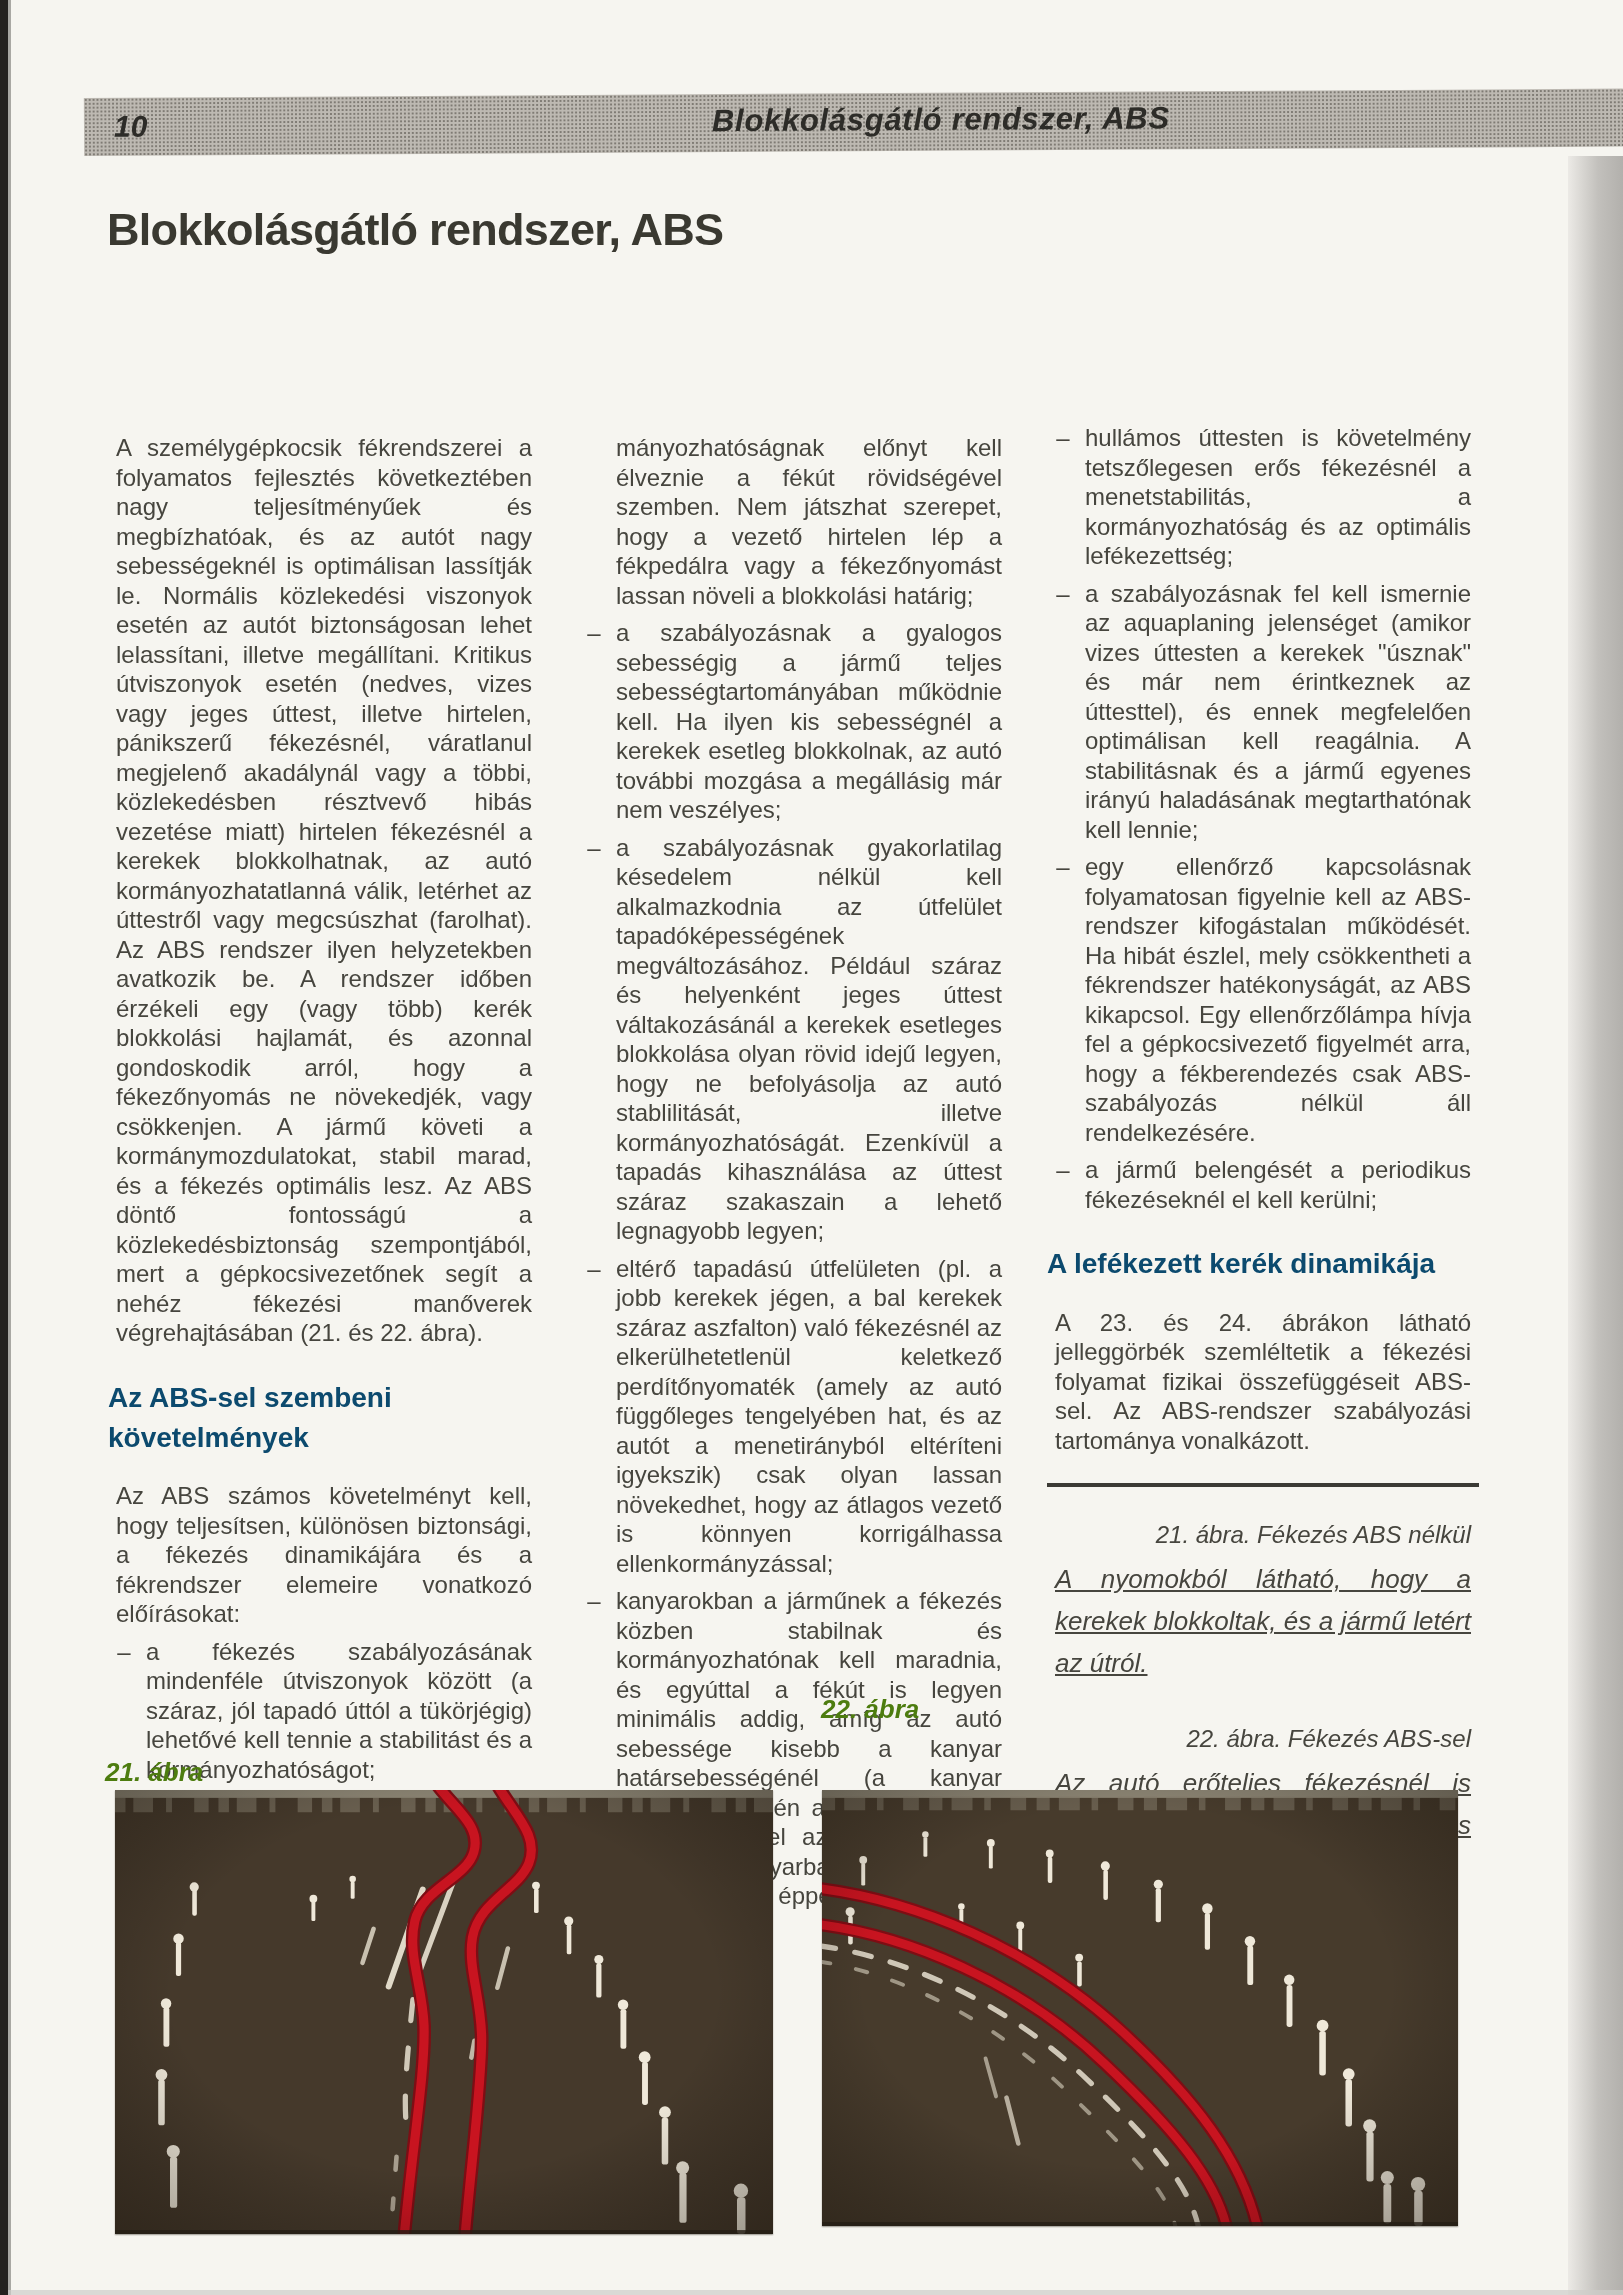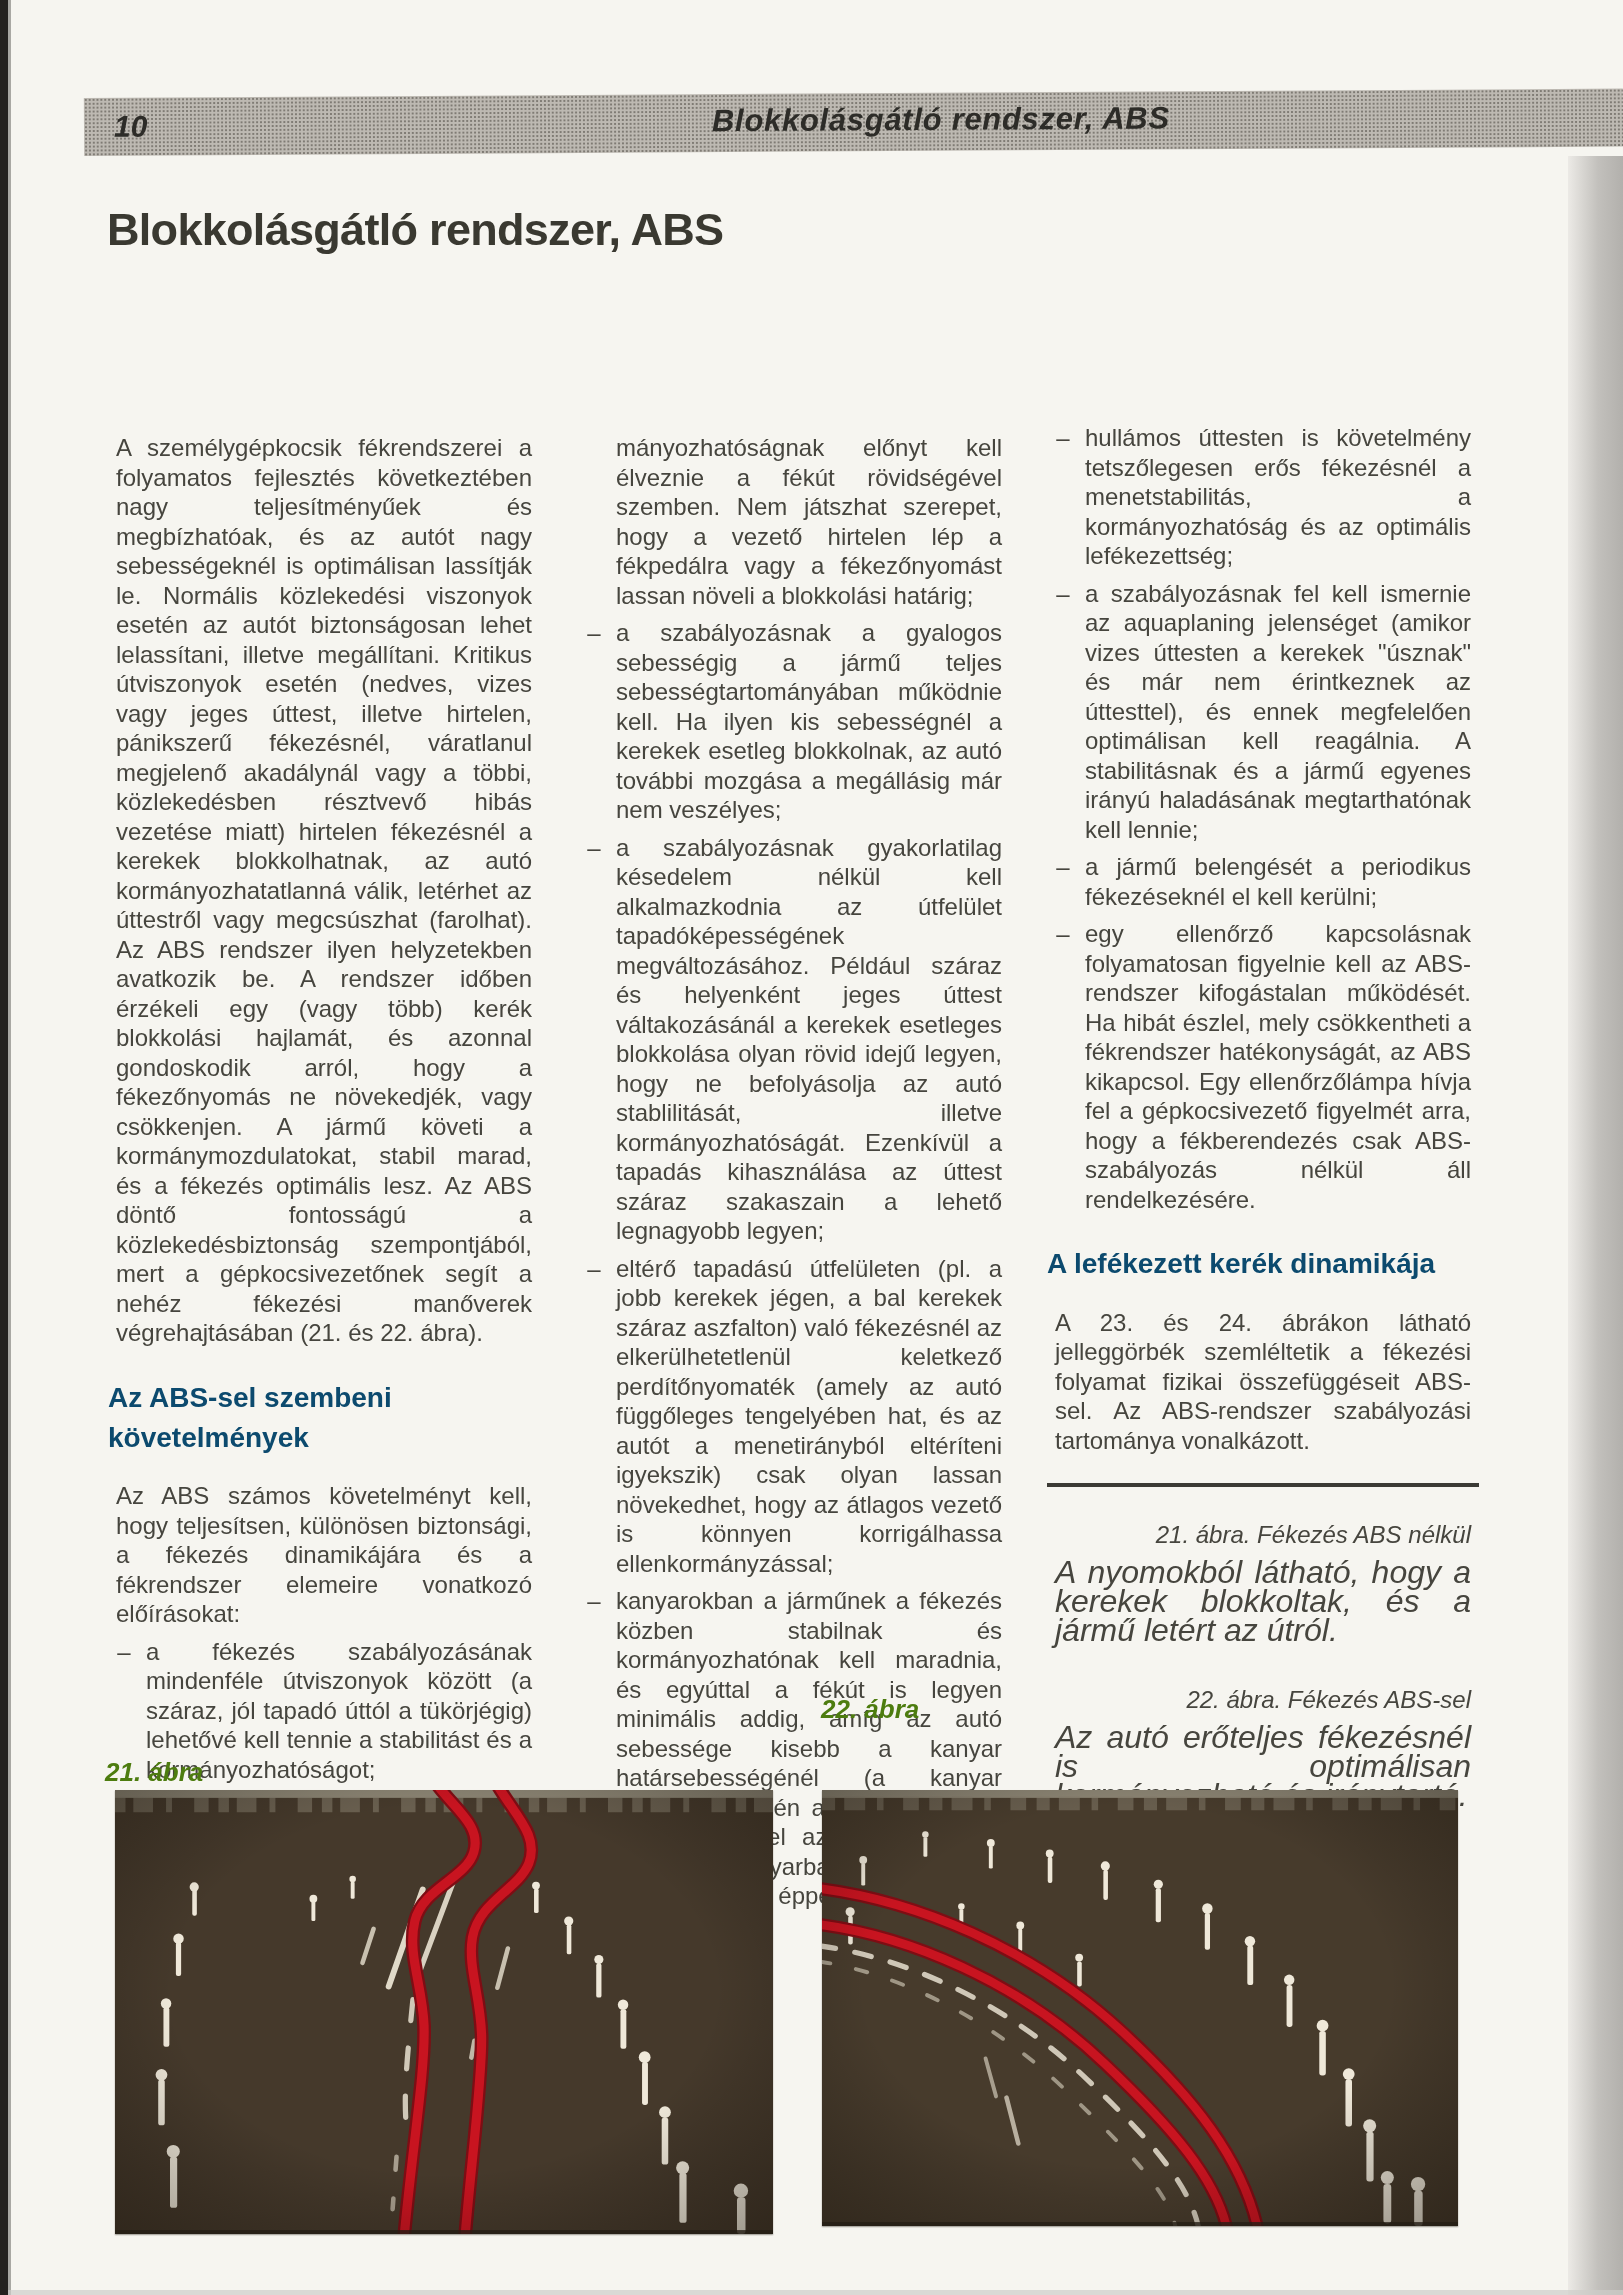--- a/index.html
+++ b/index.html
@@ -47,21 +47,21 @@
   #col3{left:1047px; top:415px;}
   .col p{margin:8px;}
   .bullet{position:relative; padding-left:30px; margin:0;}
   .bullet::before{content:"–"; position:absolute; left:1.3px; top:0;}
   .cont{padding-left:30px;}
   .sec-heading{
     font-size:28px; line-height:40px; font-weight:bold; color:#0c4a6e;
     margin:30px 0 23.6px 0; text-align:left;
   }
   .cap-rule{height:4.6px; background:#3b3a35; margin:27.5px 0 33px 0;}
-  .caption{font-style:italic; font-size:32px; line-height:29px; text-align:justify; margin:0;}
+  .caption{font-style:italic; font-size:26px; line-height:42px; text-align:justify; margin:0;text-decoration:underline;}
   .caption-title{font-style:italic; font-weight:normal; font-size:24px; line-height:30px; margin:0 0 1.3px 0; text-align:right;}
   .cap-gap{height:23.6px;}
   
   .fig-label{position:absolute; font-size:26px; font-weight:bold; font-style:italic; color:#4d7c0f; white-space:nowrap;}
   #lab21{left:105px; top:1757px;}
   #lab22{left:821px; top:1694px;}
   
   .photo{position:absolute; box-shadow:0 1.3px 1.3px rgba(40,35,25,.45);}
   #photo1{left:115px; top:1790px; width:658px; height:444px;}
   #photo2{left:822px; top:1790px; width:636px; height:436px;}
@@ -94,22 +94,22 @@
     <p class="cont">mányozhatóságnak előnyt kell élveznie a fékút rövidségével szemben. Nem játszhat szerepet, hogy a vezető hirtelen lép a fékpedálra vagy a fékezőnyomást lassan növeli a blokkolási határig;</p>
     <p class="bullet">a szabályozásnak a gyalogos sebességig a jármű teljes sebességtartományában működnie kell. Ha ilyen kis sebességnél a kerekek esetleg blokkolnak, az autó további mozgása a megállásig már nem veszélyes;</p>
     <p class="bullet">a szabályozásnak gyakorlatilag késedelem nélkül kell alkalmazkodnia az útfelület tapadóképességének megváltozásához. Például száraz és helyenként jeges úttest váltakozásánál a kerekek esetleges blokkolása olyan rövid idejű legyen, hogy ne befolyásolja az autó stablilitását, illetve kormányozhatóságát. Ezenkívül a tapadás kihasználása az úttest száraz szakaszain a lehető legnagyobb legyen;</p>
     <p class="bullet">eltérő tapadású útfelületen (pl. a jobb kerekek jégen, a bal kerekek száraz aszfalton) való fékezésnél az elkerülhetetlenül keletkező perdítőnyomaték (amely az autó függőleges tengelyében hat, és az autót a menetirányból eltéríteni igyekszik) csak olyan lassan növekedhet, hogy az átlagos vezető is könnyen korrigálhassa ellenkormányzással;</p>
     <p class="bullet">kanyarokban a járműnek a fékezés közben stabilnak és kormányozhatónak kell maradnia, és egyúttal a fékút is legyen minimális addig, amíg az autó sebessége kisebb a kanyar határsebességénél (a kanyar határsebességén azt a sebességet értjük, amellyel az autó az adott sugarú kanyarban, meghajtás nélkül, még éppen az úttesten tartható).</p>
   </div>
 
   <div class="col" id="col3">
     <p class="bullet">hullámos úttesten is követelmény tetszőlegesen erős fékezésnél a menetstabilitás, a kormányozhatóság és az optimális lefékezettség;</p>
     <p class="bullet">a szabályozásnak fel kell ismernie az aquaplaning jelenséget (amikor vizes úttesten a kerekek "úsznak" és már nem érintkeznek az úttesttel), és ennek megfelelően optimálisan kell reagálnia. A stabilitásnak és a jármű egyenes irányú haladásának megtarthatónak kell lennie;</p>
+    <p class="bullet">egy ellenőrző kapcsolásnak folyamatosan figyelnie kell az ABS-rendszer kifogástalan működését. Ha hibát észlel, mely csökkentheti a fékrendszer hatékonyságát, az ABS kikapcsol. Egy ellenőrzőlámpa hívja fel a gépkocsivezető figyelmét arra, hogy a fékberendezés csak ABS-szabályozás nélkül áll rendelkezésére.</p>
     <p class="bullet">a jármű belengését a periodikus fékezéseknél el kell kerülni;</p>
-    <p class="bullet">egy ellenőrző kapcsolásnak folyamatosan figyelnie kell az ABS-rendszer kifogástalan működését. Ha hibát észlel, mely csökkentheti a fékrendszer hatékonyságát, az ABS kikapcsol. Egy ellenőrzőlámpa hívja fel a gépkocsivezető figyelmét arra, hogy a fékberendezés csak ABS-szabályozás nélkül áll rendelkezésére.</p>
     <h2 class="sec-heading">A lefékezett kerék dinamikája</h2>
     <p>A 23. és 24. ábrákon látható jelleggörbék szemléltetik a fékezési folyamat fizikai összefüggéseit ABS-sel. Az ABS-rendszer szabályozási tartománya vonalkázott.</p>
     <div class="cap-rule"></div>
     <p class="caption-title">21. ábra. Fékezés ABS nélkül</p>
     <p class="caption">A nyomokból látható, hogy a kerekek blokkoltak, és a jármű letért az útról.</p>
     <div class="cap-gap"></div>
     <p class="caption-title">22. ábra. Fékezés ABS-sel</p>
     <p class="caption">Az autó erőteljes fékezésnél is optimálisan kormányozható és iránytartó.</p>
   </div>
 

